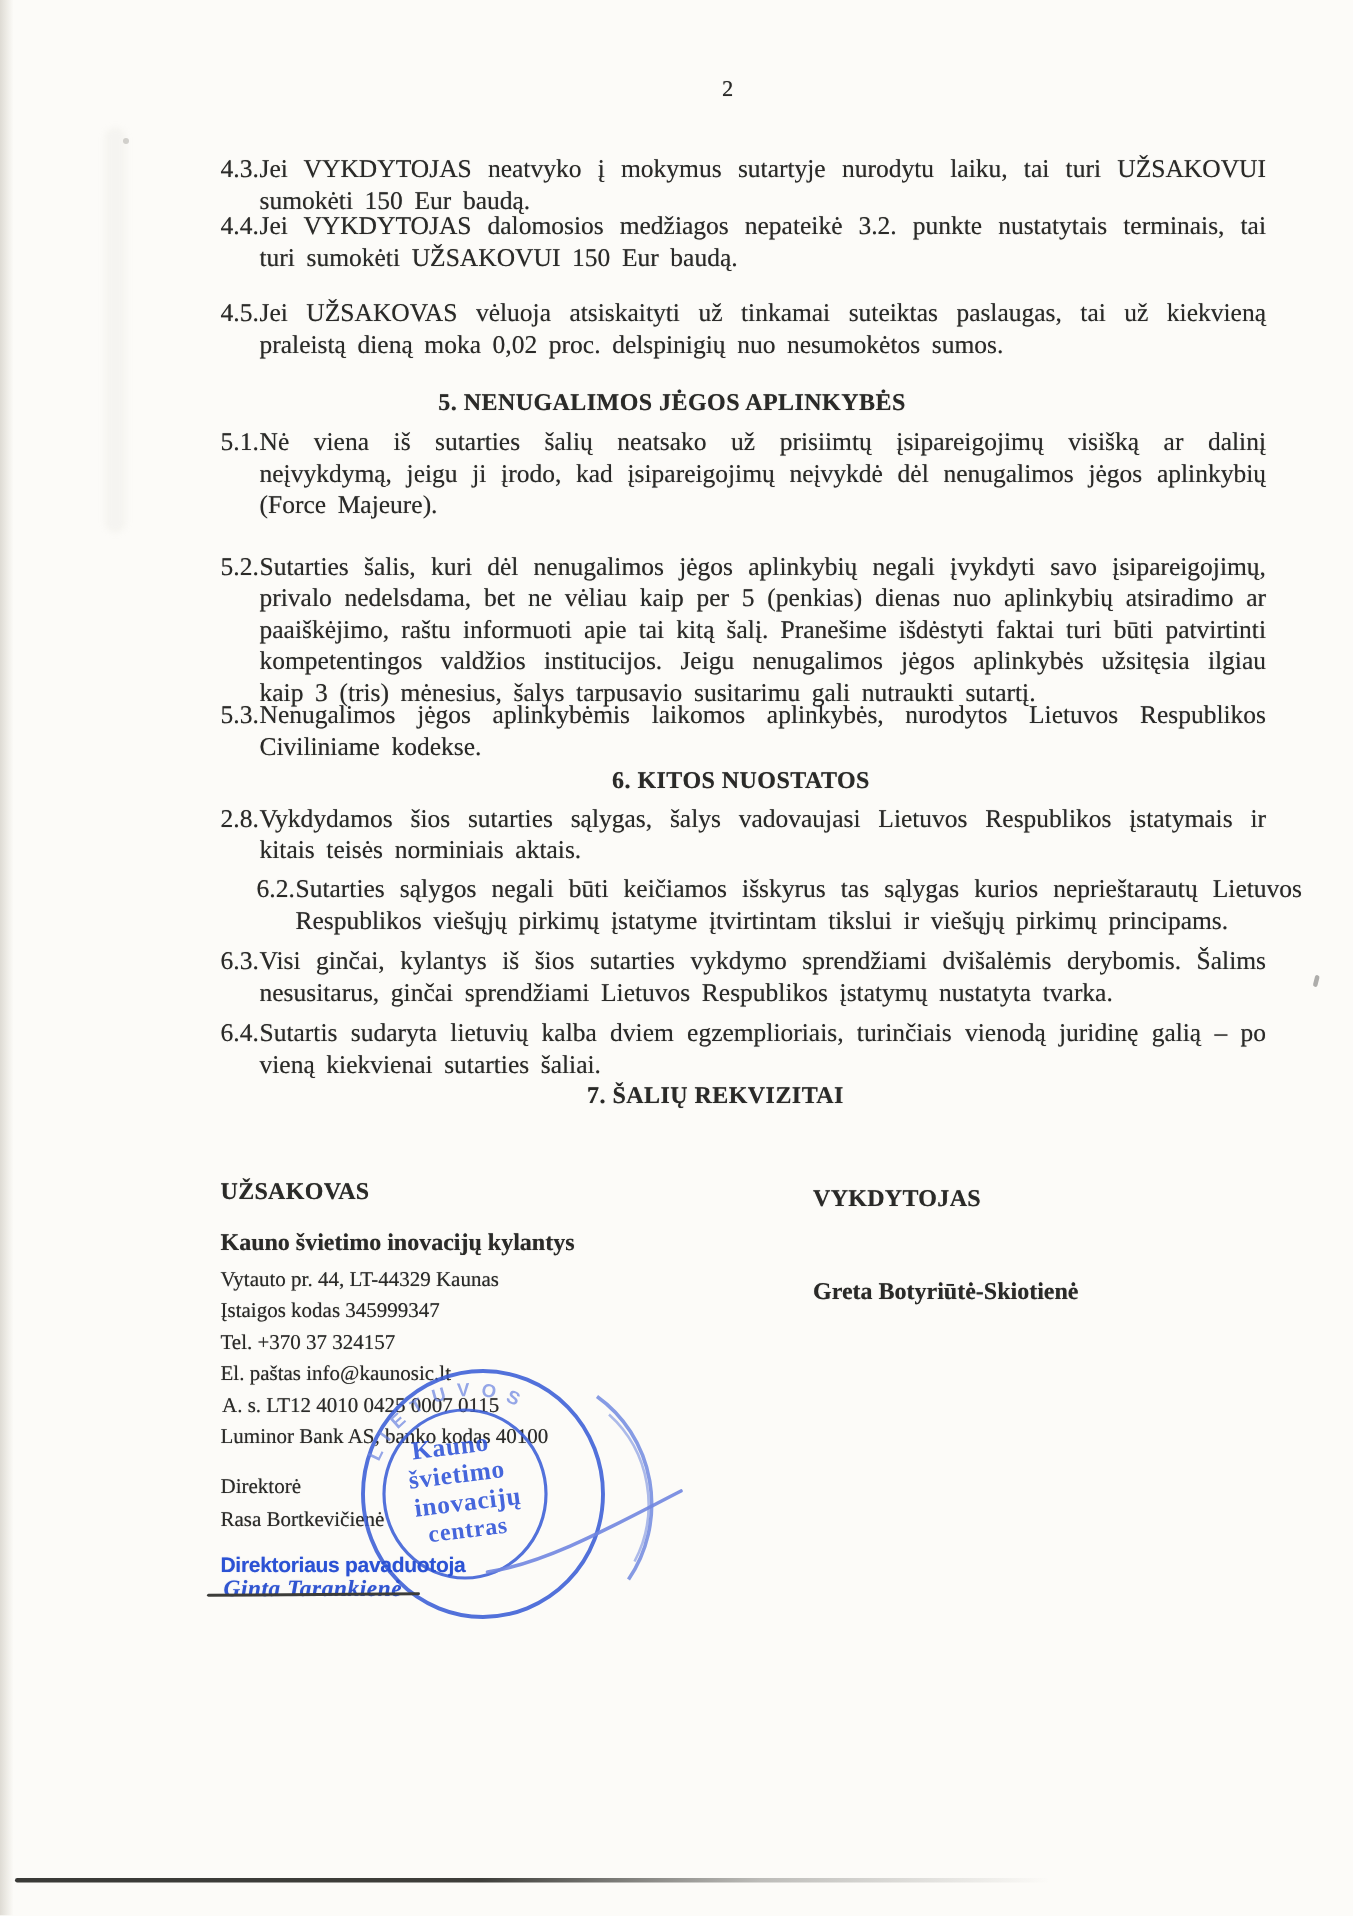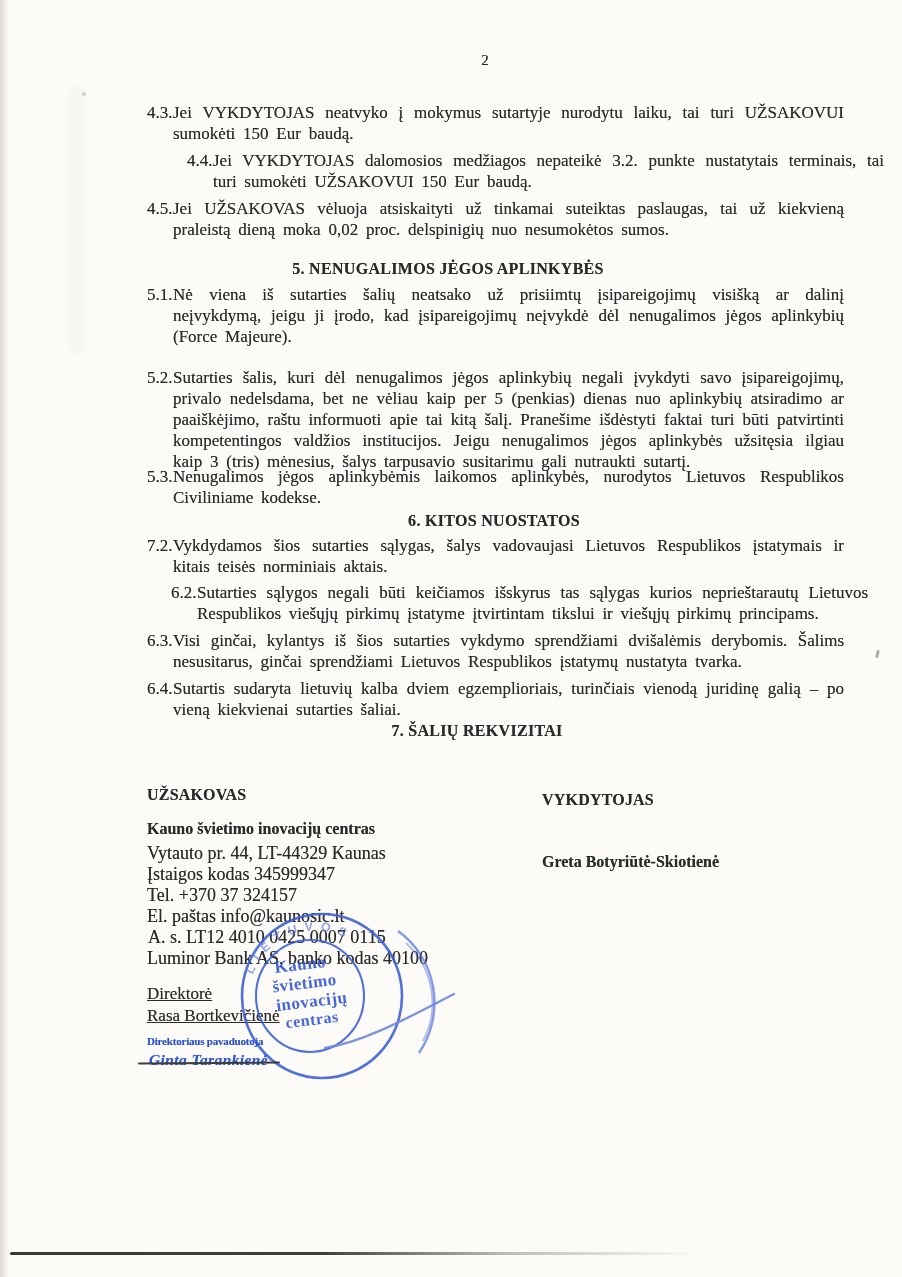--- a/index.html
+++ b/index.html
@@ -12,24 +12,24 @@
   .abs{position:absolute;}
   
   .ink{text-shadow:0 0 .5px rgba(45,45,42,.6);}
   .pagenum{left:136px;top:52px;width:698px;text-align:center;font-size:15px;}
   .clause{left:147px;width:697px;display:flex;font-size:17px;line-height:21px;word-spacing:3.5px;}
   .clause .num{flex:0 0 26px;}
   .clause .txt{flex:1;text-align:justify;}
   .heading{width:698px;text-align:center;font-weight:bold;font-size:16px;line-height:22px;letter-spacing:.3px;}
   .role{font-weight:bold;font-size:16px;letter-spacing:.2px;}
   .orgname{font-weight:bold;font-size:16px;}
-  .contact{font-size:18px;line-height:21px;}
-  .signer{font-size:17px;text-decoration:underline;}
+  .contact{font-size:14px;line-height:21px;}
+  .signer{font-size:14px;}
   .deputy-title{
-    font-family:Liberation Serif, serif;font-weight:bold;font-size:11px;
+    font-family:Liberation Sans, sans-serif;font-weight:bold;font-size:14px;
     color:#2b52d4;letter-spacing:-.2px;text-shadow:0 0 .6px rgba(62,94,214,.55);
   }
   .deputy-name{
     font-style:italic;font-weight:bold;font-size:15.5px;color:#3055d0;
     letter-spacing:.4px;text-shadow:0 0 .7px rgba(62,94,214,.5);text-align:center;
   }
   .strike{height:2px;background:#3c3c39;transform:rotate(-.4deg);border-radius:1px;}
   
   .left-edge{left:0;top:0;width:9px;height:1277px;
     background:linear-gradient(to right,#dedbd4 0%,#eceae4 45%,rgba(236,234,228,0) 100%);}
@@ -42,21 +42,21 @@
 </style>
 </head>
 <body>
 
 <div class="abs pagenum ink">2</div>
 
 <div class="abs clause ink" style="top:102px;">
   <span class="num">4.3.</span>
   <span class="txt">Jei VYKDYTOJAS neatvyko į mokymus sutartyje nurodytu laiku, tai turi UŽSAKOVUI sumokėti 150 Eur baudą.</span>
 </div>
-<div class="abs clause ink" style="top:150px;margin-left:40px;">
+<div class="abs clause ink" style="top:140px;">
   <span class="num">4.4.</span>
   <span class="txt">Jei VYKDYTOJAS dalomosios medžiagos nepateikė 3.2. punkte nustatytais terminais, tai turi sumokėti UŽSAKOVUI 150 Eur baudą.</span>
 </div>
 <div class="abs clause ink" style="top:198px;">
   <span class="num">4.5.</span>
   <span class="txt">Jei UŽSAKOVAS vėluoja atsiskaityti už tinkamai suteiktas paslaugas, tai už kiekvieną praleistą dieną moka 0,02 proc. delspinigių nuo nesumokėtos sumos.</span>
 </div>
 
 <div class="abs heading ink" style="left:99px;top:258px;">5. NENUGALIMOS JĖGOS APLINKYBĖS</div>
 <div class="abs clause ink" style="top:284px;">
@@ -67,40 +67,40 @@
   <span class="num">5.2.</span>
   <span class="txt">Sutarties šalis, kuri dėl nenugalimos jėgos aplinkybių negali įvykdyti savo įsipareigojimų, privalo nedelsdama, bet ne vėliau kaip per 5 (penkias) dienas nuo aplinkybių atsiradimo ar paaiškėjimo, raštu informuoti apie tai kitą šalį. Pranešime išdėstyti faktai turi būti patvirtinti kompetentingos valdžios institucijos. Jeigu nenugalimos jėgos aplinkybės užsitęsia ilgiau kaip 3 (tris) mėnesius, šalys tarpusavio susitarimu gali nutraukti sutartį.</span>
 </div>
 <div class="abs clause ink" style="top:466px;">
   <span class="num">5.3.</span>
   <span class="txt">Nenugalimos jėgos aplinkybėmis laikomos aplinkybės, nurodytos Lietuvos Respublikos Civiliniame kodekse.</span>
 </div>
 
 <div class="abs heading ink" style="left:145px;top:510px;">6. KITOS NUOSTATOS</div>
 <div class="abs clause ink" style="top:535px;">
-  <span class="num">7.2.</span>
+  <span class="num">2.8.</span>
   <span class="txt">Vykdydamos šios sutarties sąlygas, šalys vadovaujasi Lietuvos Respublikos įstatymais ir kitais teisės norminiais aktais.</span>
 </div>
 <div class="abs clause ink" style="top:582px;margin-left:24px;">
   <span class="num">6.2.</span>
   <span class="txt">Sutarties sąlygos negali būti keičiamos išskyrus tas sąlygas kurios neprieštarautų Lietuvos Respublikos viešųjų pirkimų įstatyme įtvirtintam tikslui ir viešųjų pirkimų principams.</span>
 </div>
 <div class="abs clause ink" style="top:630px;">
   <span class="num">6.3.</span>
   <span class="txt">Visi ginčai, kylantys iš šios sutarties vykdymo sprendžiami dvišalėmis derybomis. Šalims nesusitarus, ginčai sprendžiami Lietuvos Respublikos įstatymų nustatyta tvarka.</span>
 </div>
 <div class="abs clause ink" style="top:678px;">
   <span class="num">6.4.</span>
   <span class="txt">Sutartis sudaryta lietuvių kalba dviem egzemplioriais, turinčiais vienodą juridinę galią – po vieną kiekvienai sutarties šaliai.</span>
 </div>
 
 <div class="abs heading ink" style="left:128px;top:720px;">7. ŠALIŲ REKVIZITAI</div>
 
 <div class="abs role ink" style="left:147px;top:786px;">UŽSAKOVAS</div>
-<div class="abs orgname ink" style="left:147px;top:820px;">Kauno švietimo inovacijų centras</div>
+<div class="abs orgname ink" style="left:147px;top:820px;">Kauno švietimo inovacijų kylantys</div>
 <div class="abs contact ink" style="left:147px;top:843px;">Vytauto pr. 44, LT-44329 Kaunas</div>
 <div class="abs contact ink" style="left:147px;top:864px;">Įstaigos kodas 345999347</div>
 <div class="abs contact ink" style="left:147px;top:885px;">Tel. +370 37 324157</div>
 <div class="abs contact ink" style="left:147px;top:906px;">El. paštas info@kaunosic.lt</div>
 <div class="abs contact ink" style="left:148px;top:927px;">A. s. LT12 4010 0425 0007 0115</div>
 <div class="abs contact ink" style="left:147px;top:948px;">Luminor Bank AS, banko kodas 40100</div>
 <div class="abs signer ink" style="left:147px;top:984px;">Direktorė</div>
 <div class="abs signer ink" style="left:147px;top:1006px;">Rasa Bortkevičienė</div>
 
 <div class="abs role ink" style="left:542px;top:791px;">VYKDYTOJAS</div>

